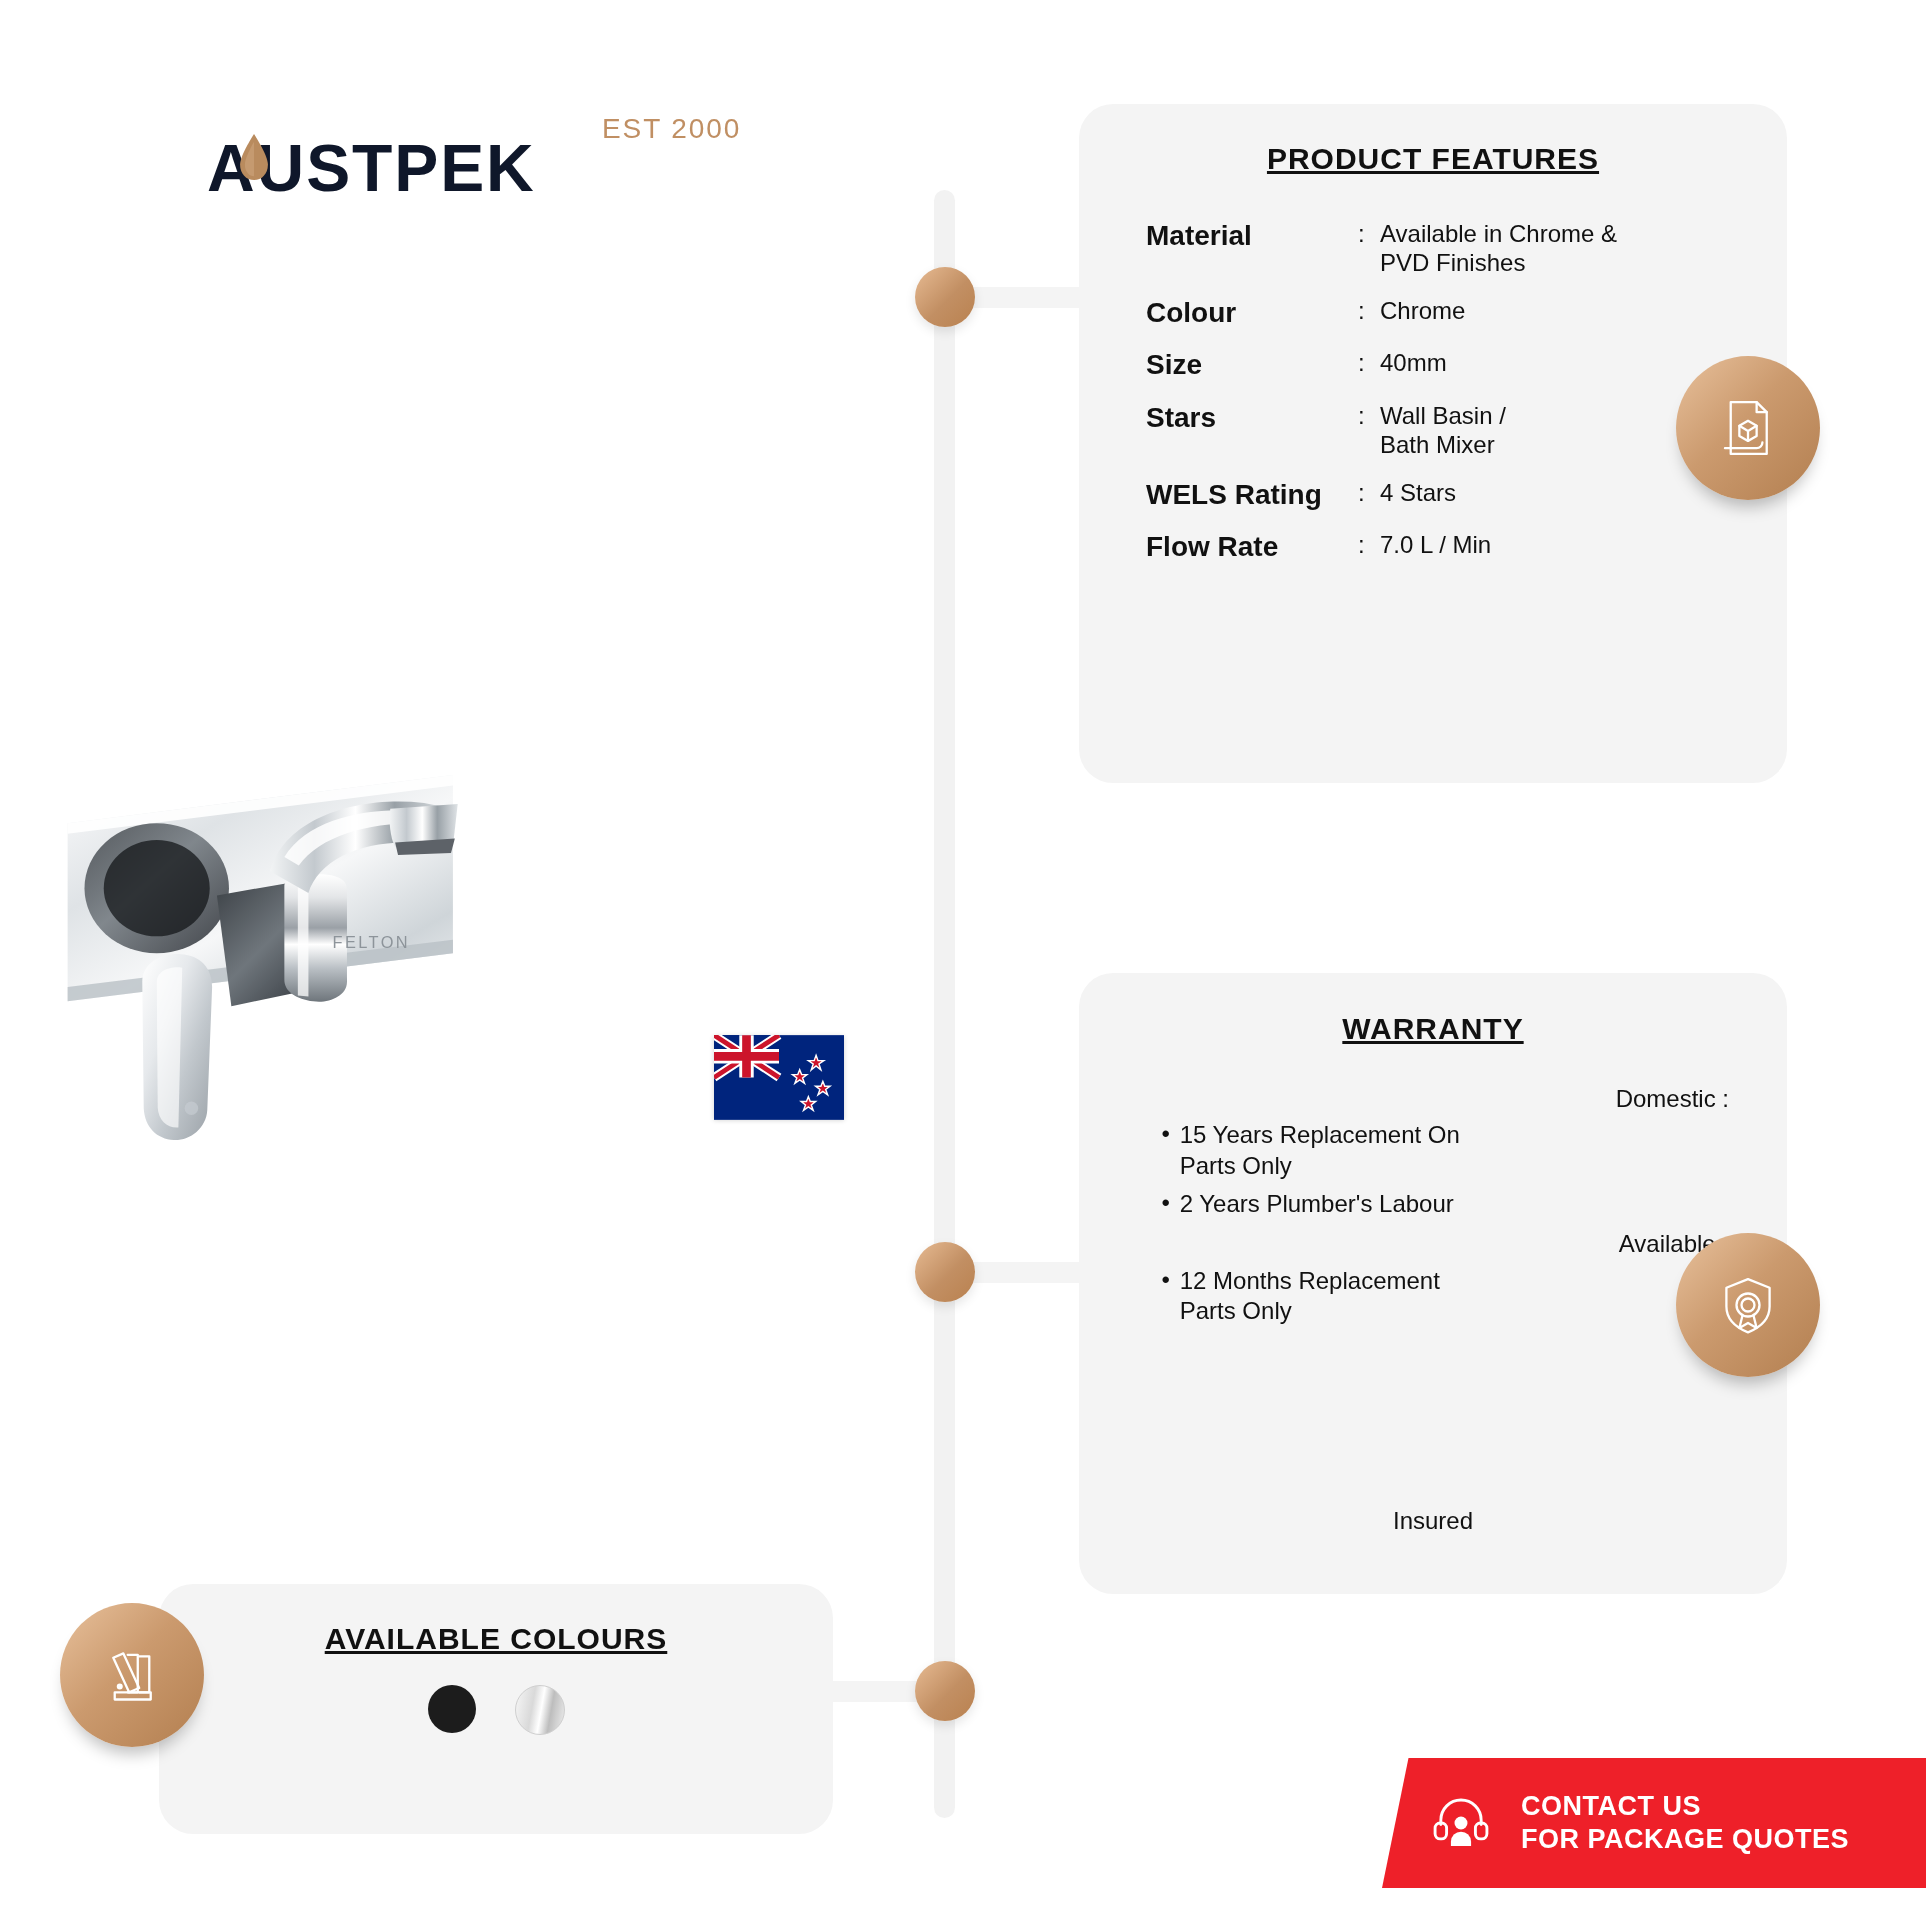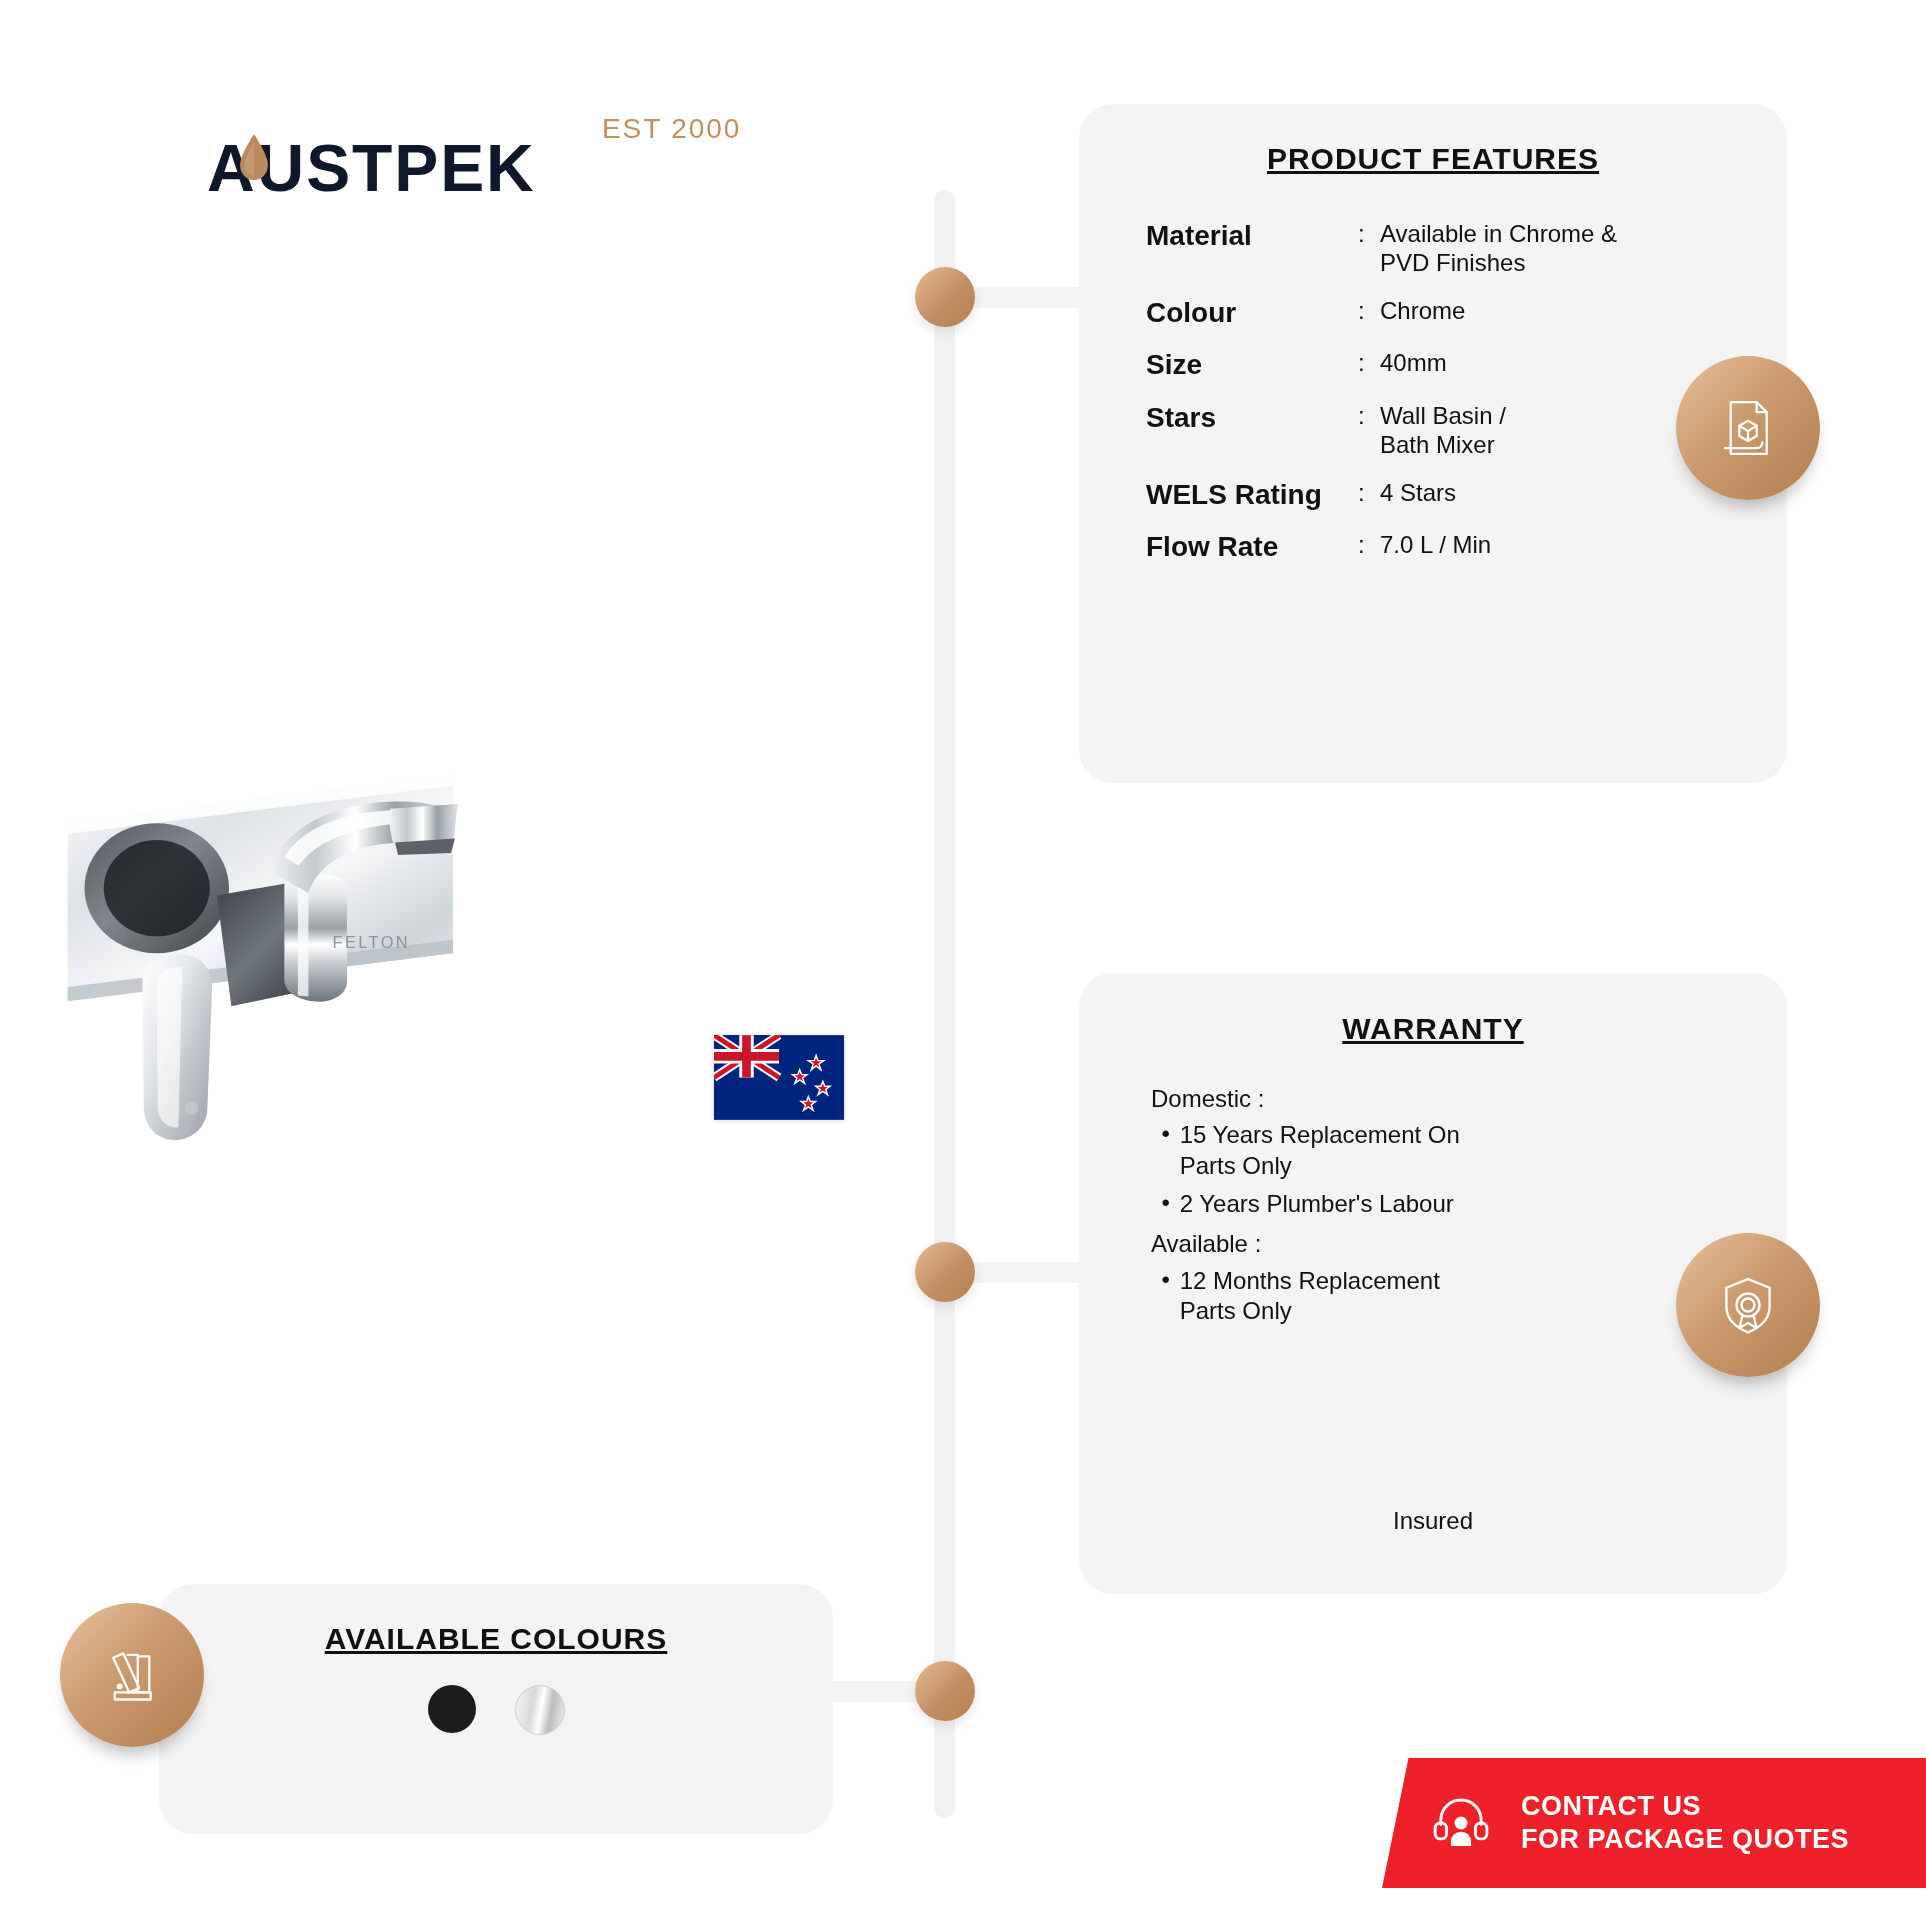--- a/index.html
+++ b/index.html
@@ -131,20 +131,21 @@
   #warranty-body {
     position: absolute;
     left: 72px;
     top: 101px;
     width: 578px;
   }
   .w-sub {
     font-size: 24px;
     color: #111;
     margin: 10.6px 0 7.7px 0;
+    text-align: right;
   }
   .w-list { list-style: none; margin: 0 0 4.8px 0; padding: 0 0 0 6.7px; }
   .w-list li {
     font-size: 24px;
     color: #111;
     line-height: 1.26;
     margin-bottom: 8.7px;
     padding-left: 22px;
     position: relative;
     white-space: pre-line;

